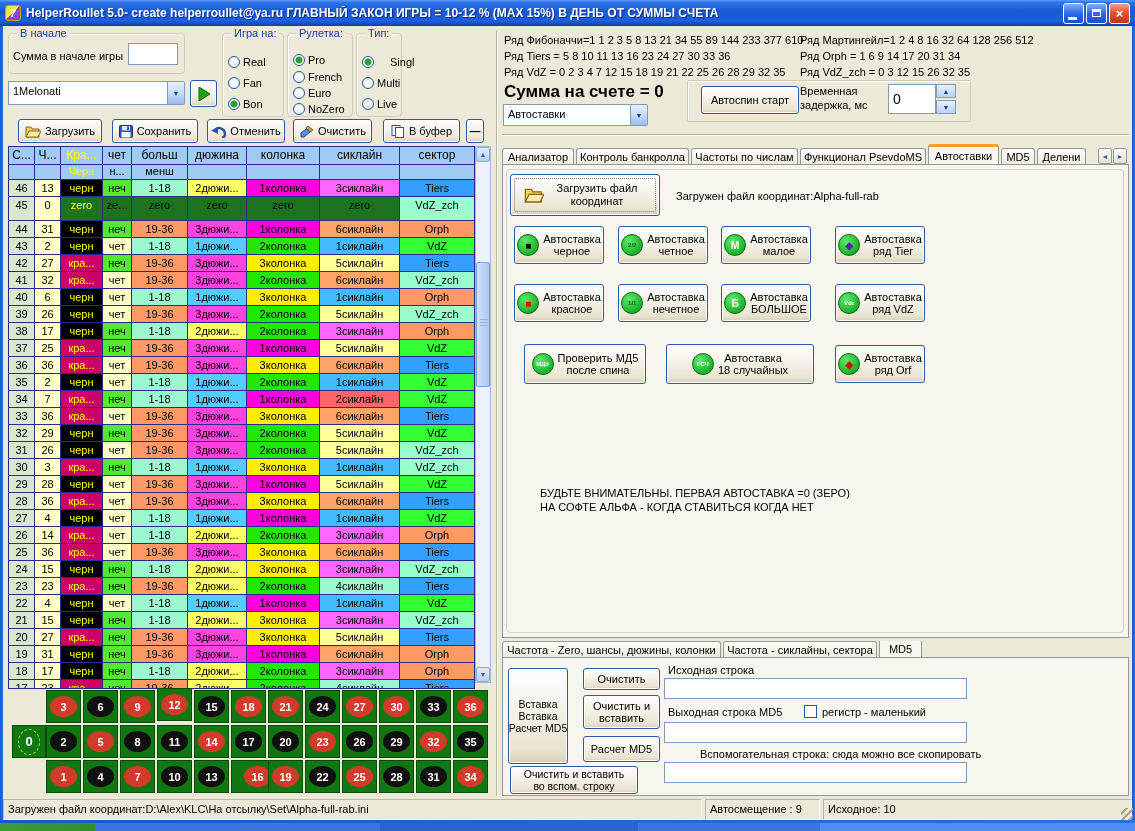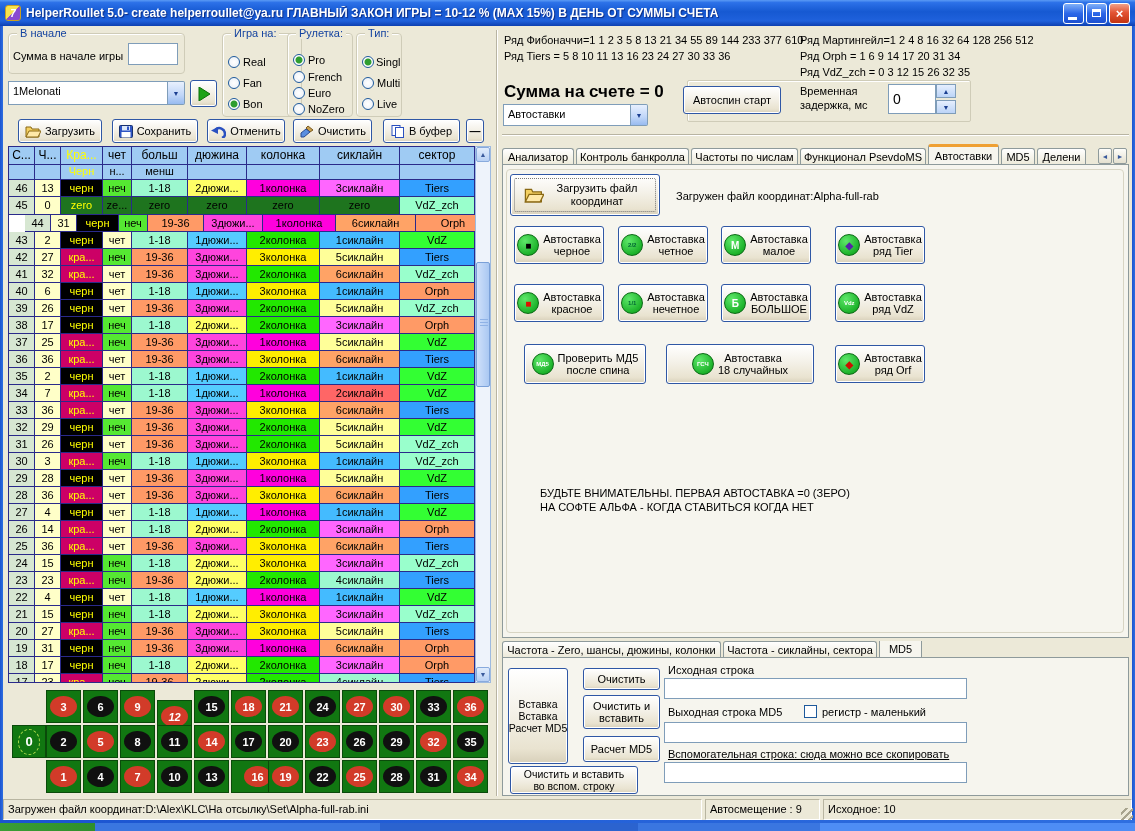--- a/index.html
+++ b/index.html
@@ -122,21 +122,21 @@
     <div class="cmb-btn">▼</div>
   </div>
   <div class="xp-btn" style="left:190px;top:80px;width:27px;height:27px;">
     <span class="ic">
         <svg width="12" height="14" viewBox="0 0 12 14">
           <path d="M1 0l11 7-11 7z" fill="#1fa318" stroke="#0c6e08"></path>
         </svg>
       </span>
   </div>
   <div id="radio-area">
-      <div class="grp" style="left: 222px; top: 33px; width: 80px; height: 84px; text-align: right;">
+      <div class="grp" style="left: 222px; top: 33px; width: 62px; height: 84px; text-align: right;">
         <span class="cap">Игра на:</span>
         <div style="position: absolute; left: 5px; top: 22px; display: flex; align-items: center; gap: 3px;">
           <span class="radio-dot"></span>
           <span style="font-size: 11px;">Real</span>
         </div>
         <div style="position: absolute; left: 5px; top: 43px; display: flex; align-items: center; gap: 3px;">
           <span class="radio-dot"></span>
           <span style="font-size: 11px;">Fan</span>
         </div>
         <div style="position: absolute; left: 5px; top: 64px; display: flex; align-items: center; gap: 3px;">
@@ -158,21 +158,21 @@
           <span class="radio-dot"></span>
           <span style="font-size: 11px;">Euro</span>
         </div>
         <div style="position: absolute; left: 5px; top: 69px; display: flex; align-items: center; gap: 3px;">
           <span class="radio-dot"></span>
           <span style="font-size: 11px;">NoZero</span>
         </div>
       </div>
       <div class="grp" style="left: 356px; top: 33px; width: 46px; height: 84px;">
         <span class="cap">Тип:</span>
-        <div style="position: absolute; left: 5px; top: 22px; display: flex; align-items: center; gap: 2px;">
+        <div style="position: absolute; left: 5px; top: 22px; display: flex; align-items: center; gap: 16px;">
           <span class="radio-dot sel"></span>
           <span style="font-size: 11px;">Singl</span>
         </div>
         <div style="position: absolute; left: 5px; top: 43px; display: flex; align-items: center; gap: 3px;">
           <span class="radio-dot"></span>
           <span style="font-size: 11px;">Multi</span>
         </div>
         <div style="position: absolute; left: 5px; top: 64px; display: flex; align-items: center; gap: 3px;">
           <span class="radio-dot"></span>
           <span style="font-size: 11px;">Live</span>
@@ -257,32 +257,32 @@
         <div class="tc" style="background: rgb(215, 231, 210); color: rgb(0, 0, 0);">46</div>
         <div class="tc" style="background: rgb(255, 255, 200); color: rgb(0, 0, 0);">13</div>
         <div class="tc" style="background: rgb(0, 0, 0); color: rgb(255, 255, 0);">черн</div>
         <div class="tc" style="background: rgb(85, 232, 50); color: rgb(0, 0, 0);">неч</div>
         <div class="tc" style="background: rgb(156, 248, 207); color: rgb(0, 0, 0);">1-18</div>
         <div class="tc" style="background: rgb(255, 255, 102); color: rgb(0, 0, 0);">2дюжи...</div>
         <div class="tc" style="background: rgb(255, 0, 221); color: rgb(0, 0, 0);">1колонка</div>
         <div class="tc" style="background: rgb(255, 102, 255); color: rgb(0, 0, 0);">3сиклайн</div>
         <div class="tc" style="background: rgb(51, 160, 255); color: rgb(0, 0, 0);">Tiers</div>
       </div>
-      <div class="tr" style="height: 18px; overflow: hidden;">
+      <div class="tr" style="height: 24px; overflow: hidden;">
         <div class="tc" style="background: rgb(215, 231, 210); color: rgb(0, 0, 0);">45</div>
         <div class="tc" style="background: rgb(255, 255, 200); color: rgb(0, 0, 0);">0</div>
         <div class="tc" style="background: rgb(30, 116, 30); color: rgb(255, 255, 0);">zero</div>
         <div class="tc" style="background: rgb(30, 116, 30); color: rgb(0, 0, 0);">ze...</div>
         <div class="tc" style="background: rgb(30, 116, 30); color: rgb(0, 0, 0);">zero</div>
         <div class="tc" style="background: rgb(30, 116, 30); color: rgb(0, 0, 0);">zero</div>
         <div class="tc" style="background: rgb(30, 116, 30); color: rgb(0, 0, 0);">zero</div>
         <div class="tc" style="background: rgb(30, 116, 30); color: rgb(0, 0, 0);">zero</div>
         <div class="tc" style="background: rgb(153, 255, 204); color: rgb(0, 0, 0);">VdZ_zch</div>
       </div>
-      <div class="tr" style="height: 17px; overflow: hidden; padding-left: 16px;">
+      <div class="tr" style="height: 17px; overflow: hidden;">
         <div class="tc" style="background: rgb(215, 231, 210); color: rgb(0, 0, 0);">44</div>
         <div class="tc" style="background: rgb(255, 255, 200); color: rgb(0, 0, 0);">31</div>
         <div class="tc" style="background: rgb(0, 0, 0); color: rgb(255, 255, 0);">черн</div>
         <div class="tc" style="background: rgb(85, 232, 50); color: rgb(0, 0, 0);">неч</div>
         <div class="tc" style="background: rgb(255, 154, 102); color: rgb(0, 0, 0);">19-36</div>
         <div class="tc" style="background: rgb(255, 68, 221); color: rgb(0, 0, 0);">3дюжи...</div>
         <div class="tc" style="background: rgb(255, 0, 221); color: rgb(0, 0, 0);">1колонка</div>
         <div class="tc" style="background: rgb(255, 163, 102); color: rgb(0, 0, 0);">6сиклайн</div>
         <div class="tc" style="background: rgb(255, 154, 102); color: rgb(0, 0, 0);">Orph</div>
       </div>
@@ -600,21 +600,21 @@
       </div>
       <div class="bcell" style="left: 38px; top: 4px; width: 35px; height: 33px;">
         <div class="bnum red">3</div>
       </div>
       <div class="bcell" style="left: 75px; top: 4px; width: 35px; height: 33px;">
         <div class="bnum blk">6</div>
       </div>
       <div class="bcell" style="left: 112px; top: 4px; width: 35px; height: 33px;">
         <div class="bnum red">9</div>
       </div>
-      <div class="bcell" style="left: 149px; top: 14px; width: 35px; height: 33px; font-style: italic;">
+      <div class="bcell" style="left: 149px; top: 2px; width: 35px; height: 33px;">
         <div class="bnum red">12</div>
       </div>
       <div class="bcell" style="left: 186px; top: 4px; width: 35px; height: 33px;">
         <div class="bnum blk">15</div>
       </div>
       <div class="bcell" style="left: 223px; top: 4px; width: 35px; height: 33px;">
         <div class="bnum red">18</div>
       </div>
       <div class="bcell" style="left: 260px; top: 4px; width: 35px; height: 33px;">
         <div class="bnum red">21</div>
@@ -704,33 +704,34 @@
         <div class="bnum blk">31</div>
       </div>
       <div class="bcell" style="left: 445px; top: 74px; width: 35px; height: 33px;">
         <div class="bnum red">34</div>
       </div>
     </div>
 
   <div id="series-l" class="abs" style="left:504px;top:32px;">
       <div class="serline">Ряд Фибоначчи=1 1 2 3 5 8 13 21 34 55 89 144 233 377 610</div>
       <div class="serline">Ряд Tiers = 5 8 10 11 13 16 23 24 27 30 33 36</div>
+      <div class="serline">Ряд VdZ = 0 2 3 4 7 12 15 18 19 21 22 25 26 28 29 32 35</div>
     </div>
   <div id="series-r" class="abs" style="left:800px;top:32px;">
       <div class="serline">Ряд Мартингейл=1 2 4 8 16 32 64 128 256 512</div>
       <div class="serline">Ряд Orph = 1 6 9 14 17 20 31 34</div>
       <div class="serline">Ряд VdZ_zch = 0 3 12 15 26 32 35</div>
     </div>
   <div class="abs" style="left:504px;top:82px;font-size:17px;font-weight:bold;">Сумма на счете = 0</div>
   <div class="combo" style="left:503px;top:104px;width:145px;height:22px;">
     <div class="val">Автоставки</div>
     <div class="cmb-btn">▼</div>
   </div>
   <div class="grp" style="left:687px;top:80px;width:284px;height:42px;border-radius:2px;"></div>
-  <div class="xp-btn" style="left:683px;top:86px;width:98px;height:28px;">Автоспин старт</div>
+  <div class="xp-btn" style="left:701px;top:86px;width:98px;height:28px;">Автоспин старт</div>
   <div class="lbl" style="left:800px;top:84px;width:86px;white-space:normal;line-height:14px;">Временная задержка, мс</div>
   <div class="abs" style="left:888px;top:84px;display:flex;">
     <div class="field" style="width:48px;height:30px;font-size:14px;line-height:24px;">0</div>
     <div style="display:flex;flex-direction:column;gap:2px;">
       <div class="spn">▲</div>
       <div class="spn">▼</div>
     </div>
   </div>
   <div class="groove" style="left:502px;top:134px;width:627px;"></div>
 
@@ -889,21 +890,21 @@
     <div>Очистить и  вставить</div>
     <div>во вспом. строку</div>
   </div>
 
   <div class="lbl" style="left:668px;top:664px;">Исходная строка</div>
   <input class="field abs" style="left: 664px; top: 678px; width: 303px; height: 21px;" value="">
   <div class="lbl" style="left:668px;top:706px;">Выходная строка MD5</div>
   <div class="cb" style="left:804px;top:705px;"></div>
   <div class="lbl" style="left:822px;top:706px;">регистр  - маленький</div>
   <input class="field abs" style="left: 664px; top: 722px; width: 303px; height: 21px;" value="">
-  <div class="lbl" style="left:668px;top:748px;text-decoration:underline;">Вспомогательная строка: сюда можно все скопировать</div>
+  <div class="lbl" style="left:700px;top:748px;">Вспомогательная строка: сюда можно все скопировать</div>
   <input class="field abs" style="left: 664px; top: 762px; width: 303px; height: 21px;" value="">
 
   <div class="stseg" style="left:3px;width:699px;">Загружен файл координат:D:\Alex\KLC\На отсылку\Set\Alpha-full-rab.ini</div>
   <div class="stseg" style="left:705px;width:115px;">Автосмещение : 9</div>
   <div class="stseg" style="left:823px;width:309px;">Исходное: 10</div>
   <div class="resize-grip"></div>
 </div>
 
 <div id="taskbar">
   <div style="left:0;width:95px;background:linear-gradient(90deg,#3a9e35,#2f8f2c);"></div>

